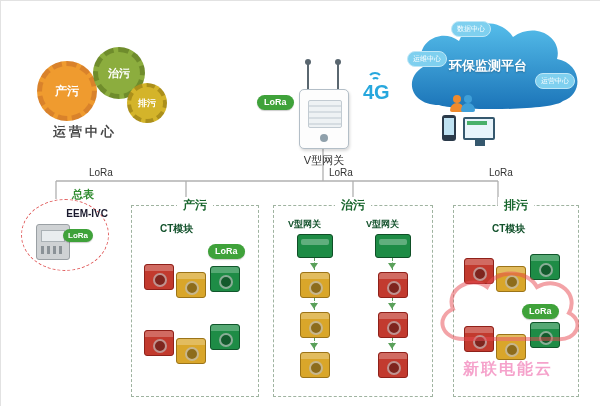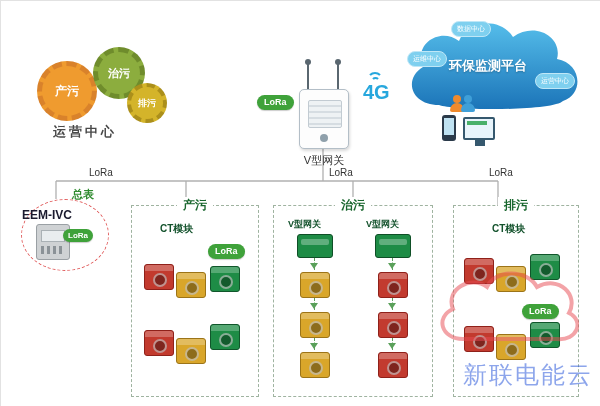--- a/index.html
+++ b/index.html
@@ -43,21 +43,21 @@
   .monitor{left:462px;top:116px;width:28px;height:19px;background:#e8f4fb;border:2px solid #35586e;border-radius:2px;z-index:3;}
   .monitor::before{content:'';position:absolute;left:2px;top:2px;width:20px;height:4px;background:#49b06a;}
   .monitor::after{content:'';position:absolute;left:10px;bottom:-8px;width:10px;height:6px;background:#35586e;}
 
   
   .bus-label{position:absolute;font-size:10px;color:#333;z-index:2;background:#fff;padding:0 2px;}
 
   
   .meter-label{left:30px;top:186px;font-size:11px;font-weight:bold;color:#2e8b2e;z-index:2;margin-left:41px;}
   .meter-ellipse{left:20px;top:198px;width:86px;height:70px;border:1.5px dashed #e05a5a;border-radius:50%;z-index:2;}
-  .eem{position:absolute;left:0;top:8px;width:86px;text-align:left;font-size:12px;font-weight:bold;color:#1a1a2e;}
+  .eem{position:absolute;left:0;top:8px;width:86px;text-align:right;font-size:10px;font-weight:bold;color:#1a1a2e;}
   .meter-dev{position:absolute;left:14px;top:24px;width:32px;height:34px;background:#cfd2d4;border:1px solid #9aa0a4;border-radius:3px;}
   .meter-dev::before{content:'';position:absolute;left:4px;top:5px;width:22px;height:10px;background:#e9edef;border:1px solid #aab1b5;}
   .meter-dev::after{content:'';position:absolute;left:4px;bottom:5px;width:22px;height:8px;background:repeating-linear-gradient(90deg,#8b9297 0 3px,#cfd2d4 3px 6px);}
 
   
   .dbox{position:absolute;border:1.5px dashed #9fb3a0;z-index:2;}
   .dbox-label{position:absolute;top:-9px;left:50%;transform:translateX(-50%);background:#fff;padding:0 6px;color:#17652c;font-weight:bold;font-size:12px;white-space:nowrap;}
   .inner-label{position:absolute;font-size:10px;font-weight:bold;color:#14532d;white-space:nowrap;}
 
   
@@ -71,21 +71,21 @@
   
   .vgw{position:absolute;width:34px;height:22px;background:#1e8c46;border:1px solid #0f4f27;border-radius:3px;z-index:2;}
   .vgw::before{content:'';position:absolute;left:3px;top:4px;right:3px;height:6px;background:rgba(255,255,255,.3);border-radius:2px;}
 
   
   .flow{position:absolute;width:0;border-left:1.5px dashed #5aa05a;z-index:2;}
   .flow::after{content:'';position:absolute;bottom:-3px;left:-5px;border:4px solid transparent;border-top:6px solid #5aa05a;}
 
   
   .wm{left:428px;top:266px;width:170px;height:136px;z-index:5;opacity:.5;pointer-events:none;}
-  .wm-text{position:absolute;left:34px;top:92px;font-size:24px;font-weight:normal;color:#1d4ed8;letter-spacing:2px;}
+  .wm-text{position:absolute;left:34px;top:92px;font-size:16px;font-weight:bold;color:#ec4899;letter-spacing:2px;}
   .wm-logo-text{position:absolute;left:52px;top:28px;font-size:30px;font-weight:bold;font-style:italic;color:#e84a52;}
 </style>
 </head>
 <body>
 
 <div class="canvas">
 
   <svg class="wires" width="600" height="406">
     <path d="M55 180 H497" stroke="#b0b0b0" stroke-width="1.3" fill="none"></path>
     <path d="M55 180 V198" stroke="#b0b0b0" stroke-width="1.3" fill="none"></path>

